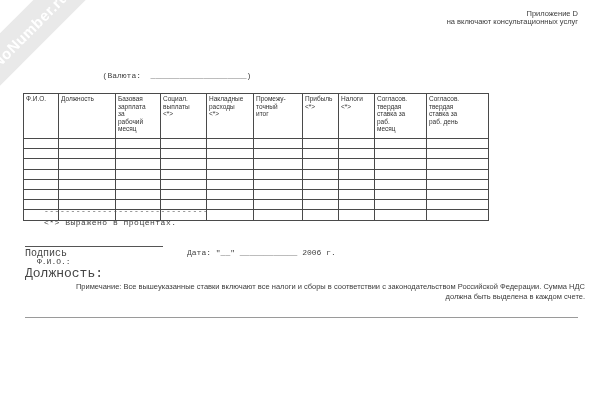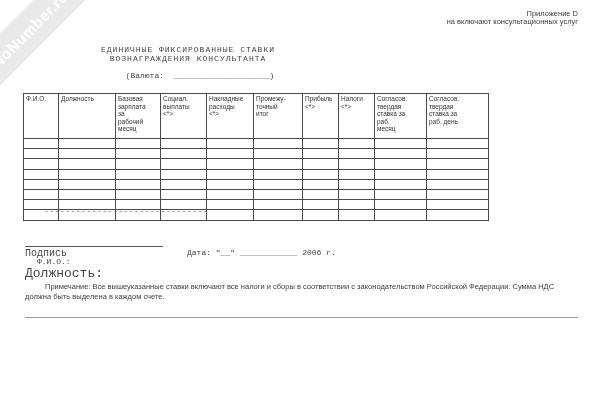--- a/index.html
+++ b/index.html
@@ -19,21 +19,21 @@
     color:#ffffff;font-weight:bold;font-size:15px;letter-spacing:.5px;
     font-family:"Liberation Sans", sans-serif;
   }
 
   
   .hdr-right{top:10px;right:22px;text-align:right;font-size:7.5px;line-height:8px;color:#3b3b3b;}
 
   
   .title-block{top:45px;left:23px;width:330px;text-align:center;
     font-size:8px;line-height:9px;letter-spacing:1px;color:#444;}
-  .currency-line{top:71px;left:35px;width:330px;text-align:center;
+  .currency-line{top:71px;left:12px;width:330px;text-align:center;
     font-size:8px;white-space:pre;color:#444;}
 
   
   table.rates{
     position:absolute;left:23px;top:93px;border-collapse:collapse;table-layout:fixed;
     font-size:6.5px;line-height:7.5px;color:#333;
   }
   table.rates th, table.rates td{border:1px solid #4a4a4a;padding:1px 2px;}
   table.rates th{
     font-weight:normal;text-align:left;vertical-align:top;
@@ -46,43 +46,39 @@
   .foot-note{top:218px;left:44px;font-size:8px;letter-spacing:.5px;color:#444;}
 
   
   .sig-line{top:246px;left:25px;width:138px;border-top:1px solid #555;height:0;}
   .sig-label{top:248px;left:25px;font-size:10px;color:#444;}
   .sig-fio{top:257px;left:25px;font-size:8px;color:#444;margin-left:12px;}
   .sig-pos{top:266px;left:25px;font-size:13px;color:#444;}
   .date-line{top:248px;left:187px;font-size:8px;white-space:pre;color:#444;}
 
   
-  .note{top:282px;left:25px;width:553px;font-size:7.5px;line-height:9.5px;
-    text-indent:20px;color:#3b3b3b;text-align:left;}
+  .note{top:282px;left:32px;width:553px;font-size:7.5px;line-height:9.5px;
+    text-indent:20px;color:#3b3b3b;text-align:right;}
 
   .footer-rule{top:317px;left:25px;width:553px;border-top:1px solid #9a9a9a;height:0;}
 </style>
 </head>
 <body>
 
 <div class="page">
 
   <div class="watermark">
     <span>NoNumber.ru</span>
   </div>
 
   <div class="abs hdr-right">
     <div>Приложение D</div>
     <div>на включают консультационных услуг</div>
   </div>
 
-  <div class="abs title-block mono">
-    <div>ЕДИНИЧНЫЕ ФИКСИРОВАННЫЕ СТАВКИ</div>
-    <div>ВОЗНАГРАЖДЕНИЯ КОНСУЛЬТАНТА</div>
-  </div>
 
   <div class="abs currency-line mono"><span>(Валюта:  </span><span>____________________</span><span>)</span></div>
 
   <table class="rates">
     <colgroup>
       <col style="width:35px">
         <col style="width:57px">
         <col style="width:45px">
       <col style="width:46px">
         <col style="width:47px">
@@ -219,20 +215,21 @@
           <td></td>
           <td></td>
           <td></td>
           <td></td>
           <td></td>
         </tr>
       </tbody>
   </table>
 
   <div class="abs foot-sep mono">-------------------------------</div>
+  <div class="abs foot-note mono">&lt;*&gt; Выражено в процентах.</div>
 
   <div class="abs sig-line"></div>
   <div class="abs sig-label mono">Подпись</div>
   <div class="abs sig-fio mono">Ф.И.О.:</div>
   <div class="abs sig-pos mono">Должность:</div>
   <div class="abs date-line mono">Дата: "__" ____________ 2006 г.</div>
 
   <div class="abs note">Примечание: Все вышеуказанные ставки включают все налоги и сборы в соответствии с законодательством Российской Федерации. Сумма НДС должна быть выделена в каждом счете.</div>
 
   <div class="abs footer-rule"></div>

